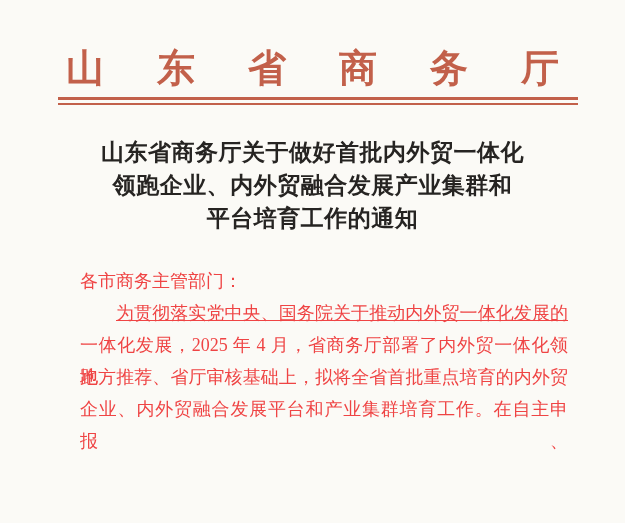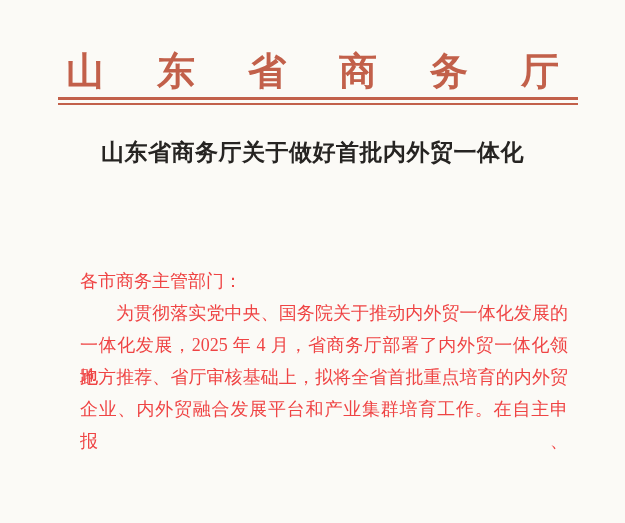--- a/index.html
+++ b/index.html
@@ -16,20 +16,21 @@
     background: #fbfaf6;
   }
   
   .letterhead {
     position: absolute;
     top: 49px;
     left: 0;
     right: 0;
     display: flex;
     justify-content: center;
+    font-family: Liberation Mono, monospace;
   }
   .letterhead .agency {
     font-size: 38px;
     font-weight: bold;
     line-height: 44px;
     color: var(--accent, #c2604a);
     letter-spacing: 53px;
     margin-right: -53px; 
     white-space: nowrap;
   }
@@ -72,35 +73,38 @@
     line-height: 32px;
     white-space: nowrap;
   }
   .doc-body .b-line.j {
     white-space: normal;
     text-align: justify;
     text-align-last: justify;
   }
   .doc-body .b-line.indent {
     text-indent: 36px; 
+    text-decoration: underline;
   }
 </style>
 </head>
 <body>
 
 <div class="page">
 
   <div class="letterhead">
     <div class="agency">山东省商务厅</div>
   </div>
 
   <div class="letterhead-rule"></div>
 
   <div class="doc-title">
     <div class="t-line">山东省商务厅关于做好首批内外贸一体化</div>
+    <div class="t-line">领跑企业、内外贸融合发展产业集群和</div>
+    <div class="t-line">平台培育工作的通知</div>
   </div>
 
   <div class="doc-body">
     <div class="b-line">各市商务主管部门：</div>
     <div class="b-line j indent">为贯彻落实党中央、国务院关于推动内外贸一体化发展的</div>
     <div class="b-line j">一体化发展，2025 年 4 月，省商务厅部署了内外贸一体化领跑</div>
     <div class="b-line j">地方推荐、省厅审核基础上，拟将全省首批重点培育的内外贸</div>
     <div class="b-line j">企业、内外贸融合发展平台和产业集群培育工作。在自主申报、</div>
   </div>
 

